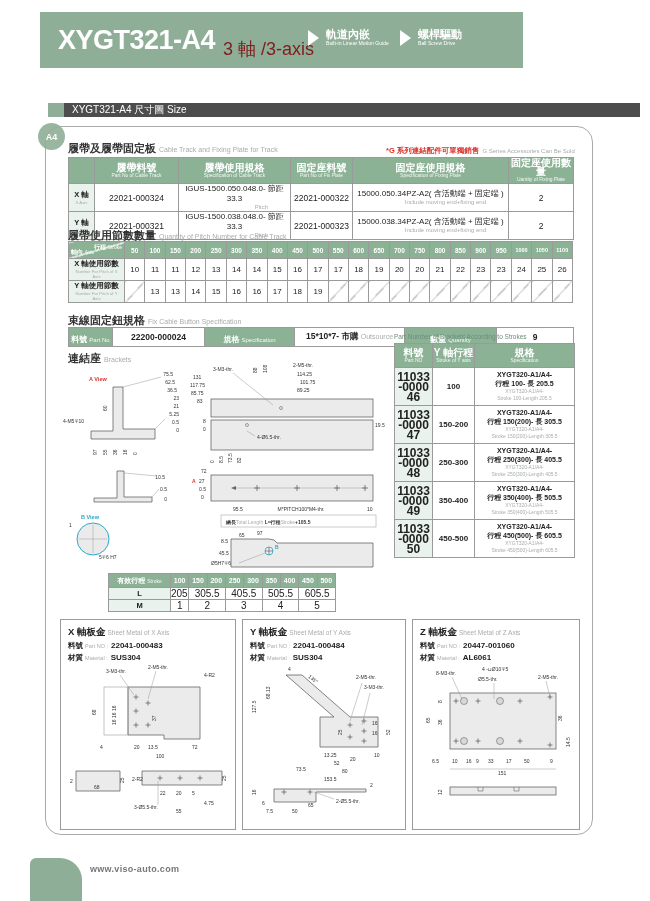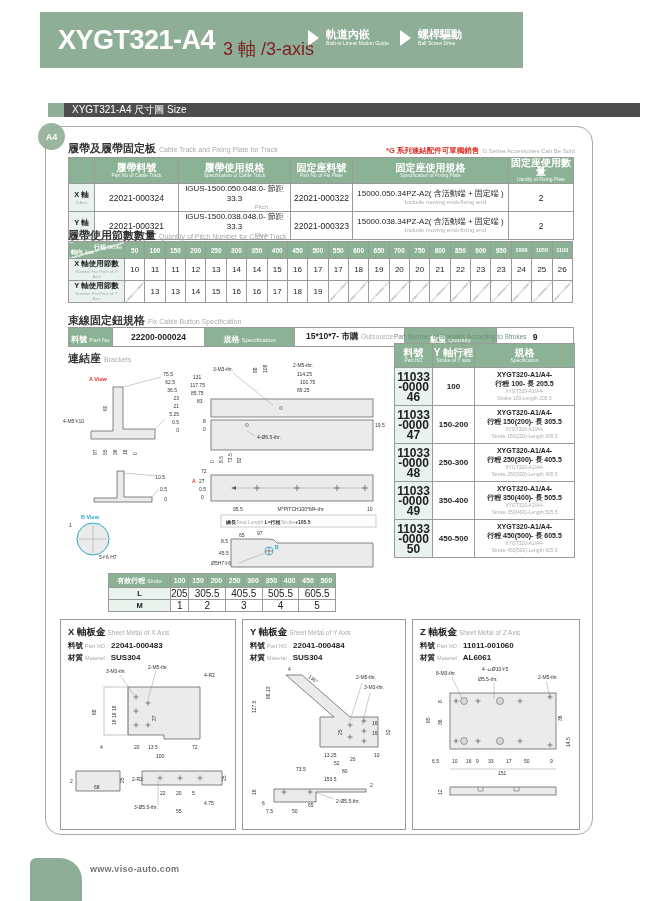--- a/index.html
+++ b/index.html
@@ -622,21 +622,21 @@
       <text x="58" y="144" class="dl">65</text>
       <text x="120" y="124" class="dl">2</text>
       <text x="86" y="140" class="dl">2-Ø5.5-thr.</text>
       <line class="ln" x1="84" y1="136" x2="64" y2="129"></line>
       <path d="M34,129 m-2.5,0 h5 m-2.5,-2.5 v5 M60,129 m-2.5,0 h5 m-2.5,-2.5 v5" stroke="#555" stroke-width=".7" fill="none"></path>
     </svg>
   </div>
 
   <div class="box" style="left:366px;width:168px">
     <div class="ti"><span>Z 軸板金</span><span class="en">Sheet Metal of Z Axis</span></div>
-    <div class="row"><span>料號</span> <span class="el">Part NO :</span><span class="v">11011-001060</span></div>
+    <div class="row"><span>料號</span> <span class="el">Part NO :</span><span class="v">20447-001060</span></div>
     <div class="row"><span>材質</span> <span class="el">Material :</span><span class="v">AL6061</span></div>
     <svg width="154" height="152" viewBox="0 0 154 152">
       <text x="16" y="12" class="dl">8-M3-thr.</text>
       <text x="62" y="8" class="dl">4 -⊔Ø10∓5</text>
       <text x="58" y="18" class="dl">Ø5.5-thr.</text>
       <text x="118" y="16" class="dl">2-M5-thr.</text>
       <rect class="shape" x="30" y="30" width="106" height="56"></rect>
       <line class="ln" x1="32" y1="14" x2="42" y2="36"></line>
         <line class="ln" x1="74" y1="20" x2="74" y2="36"></line>
         <line class="ln" x1="126" y1="18" x2="130" y2="34"></line>

